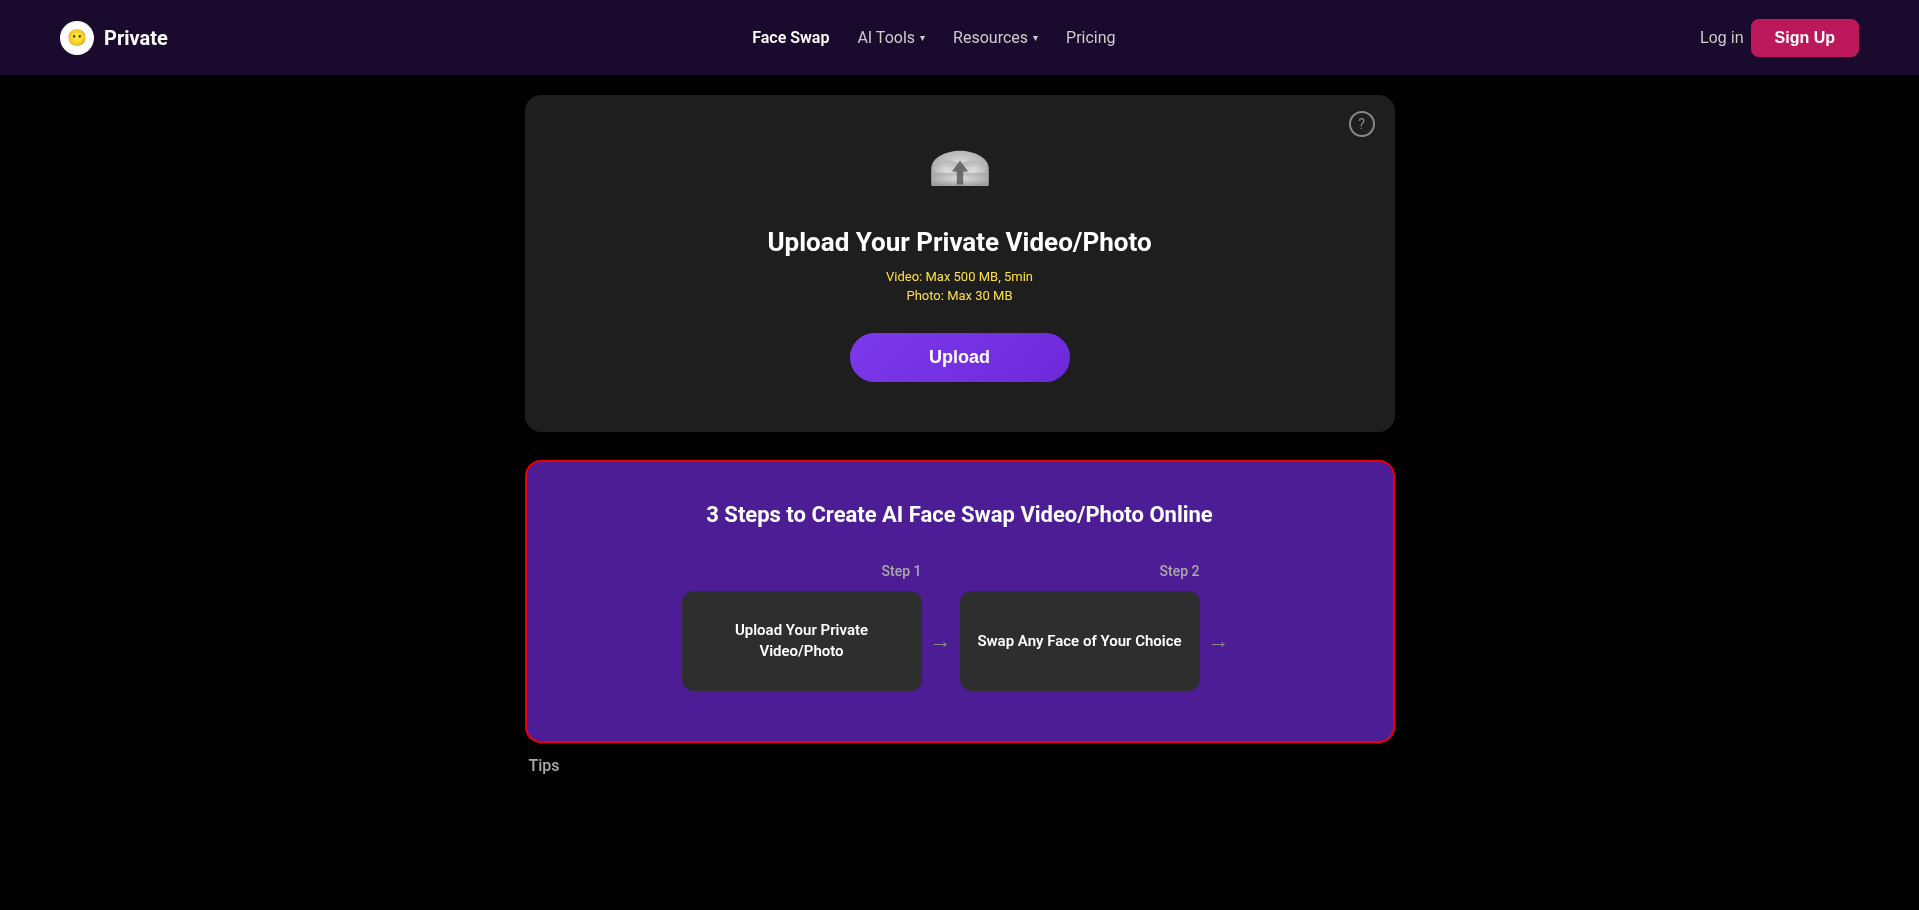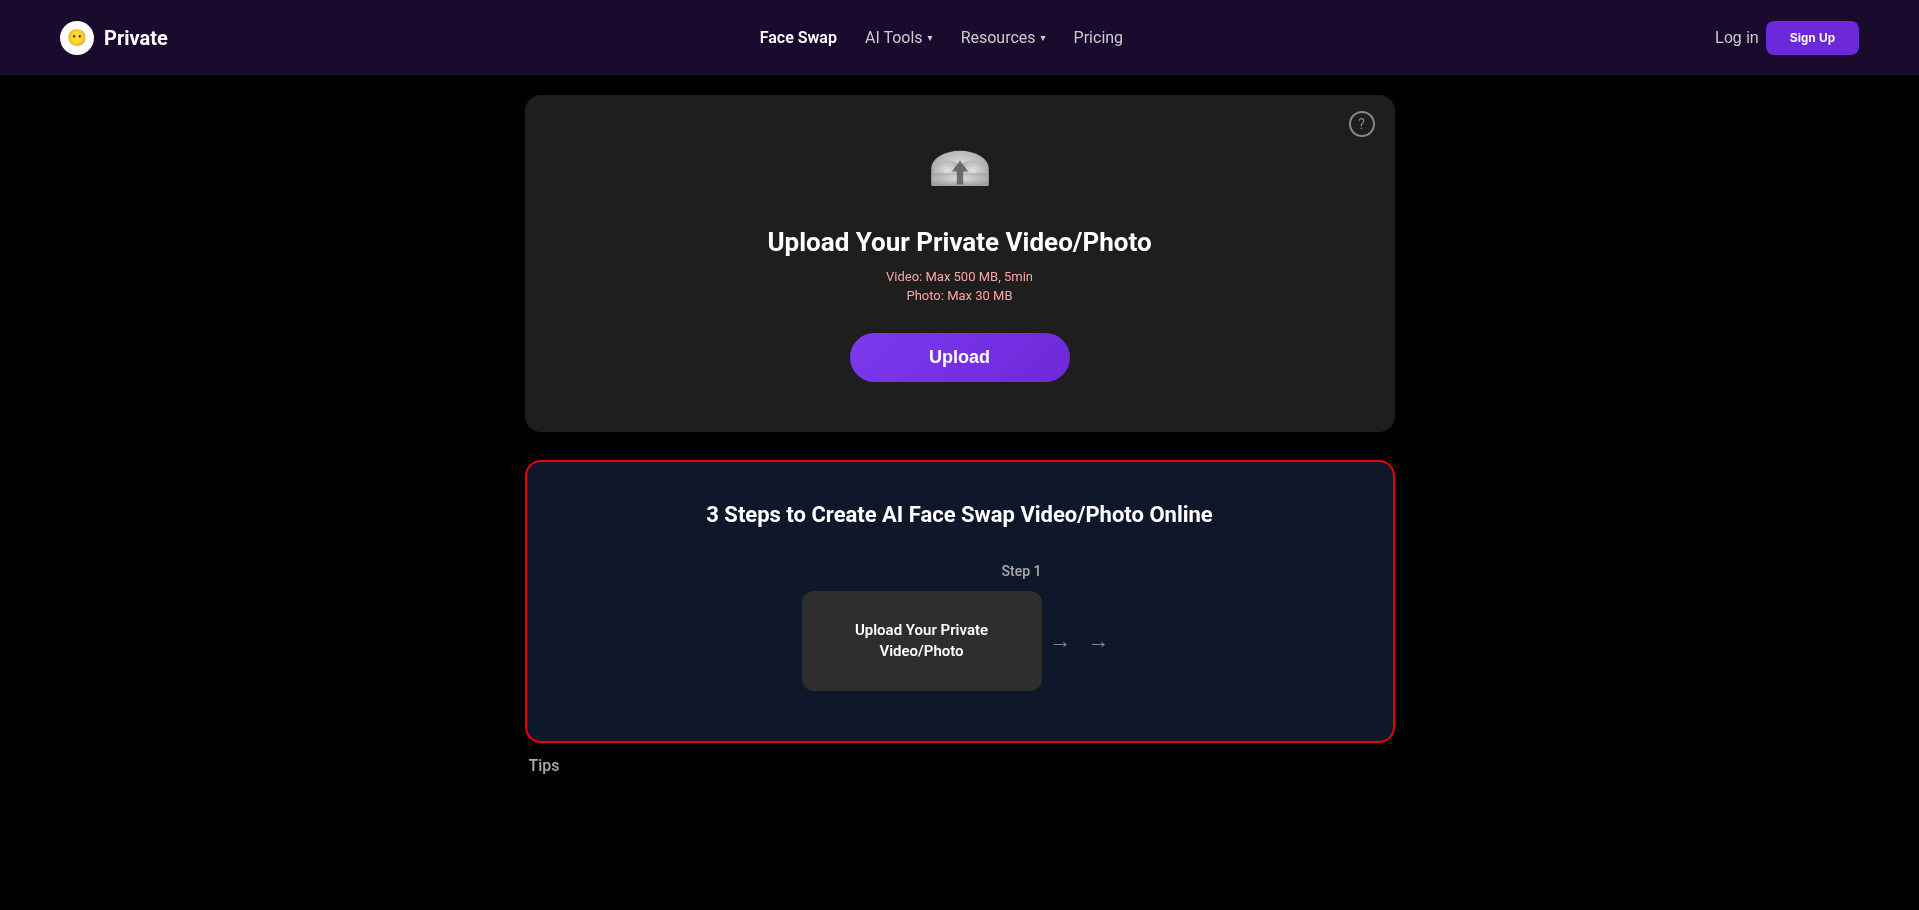--- a/index.html
+++ b/index.html
@@ -66,23 +66,23 @@
       gap: 7px;
     }
     .login-btn {
       color: #ccc;
       font-size: 16px;
       cursor: pointer;
       background: none;
       border: none;
     }
     .signup-btn {
-      background: #6d28d9;
-      color: #fff;
-      font-size: 12px;
+      background: #be185d;
+      color: #fff;
+      font-size: 16px;
       font-weight: 600;
       border: none;
       border-radius: 8px;
       padding: 10px 24px;
       cursor: pointer;
     }
 
     
     .main-content {
       display: flex;
@@ -134,39 +134,39 @@
     }
     .upload-constraints {
       display: flex;
       flex-direction: column;
       align-items: center;
       gap: 4px;
       margin-bottom: 30px;
     }
     .upload-constraint-text {
       font-size: 13px;
-      color: #fca5a5;
+      color: #fde047;
     }
     .upload-btn {
       background: linear-gradient(135deg, #7c3aed, #6d28d9);
       color: #fff;
       font-size: 18px;
       font-weight: 600;
       border: none;
       border-radius: 30px;
       padding: 14px 0;
       width: 220px;
       cursor: pointer;
       text-align: center;
     }
 
     
     .steps-section {
       width: 870px;
-      background: #0f172a;
+      background: #4c1d95;
       border-radius: 16px;
       border: 2px solid #e00;
       padding: 40px 40px 50px;
     }
     .steps-title {
       font-size: 22px;
       font-weight: 700;
       color: #fff;
       text-align: center;
       margin-bottom: 36px;
@@ -304,20 +304,26 @@
         <span class="step-label">Step 1</span>
         <div class="step-box">
           <span class="step-box-text">Upload Your Private Video/Photo</span>
         </div>
       </div>
 
       <div class="step-arrow">
         <span>→</span>
       </div>
 
+      <div class="step-container">
+        <span class="step-label">Step 2</span>
+        <div class="step-box">
+          <span class="step-box-text">Swap Any Face of Your Choice</span>
+        </div>
+      </div>
 
       <div class="step-arrow">
         <span>→</span>
       </div>
 
 
     </div>
   </div>
 
   <div class="tips-section">

